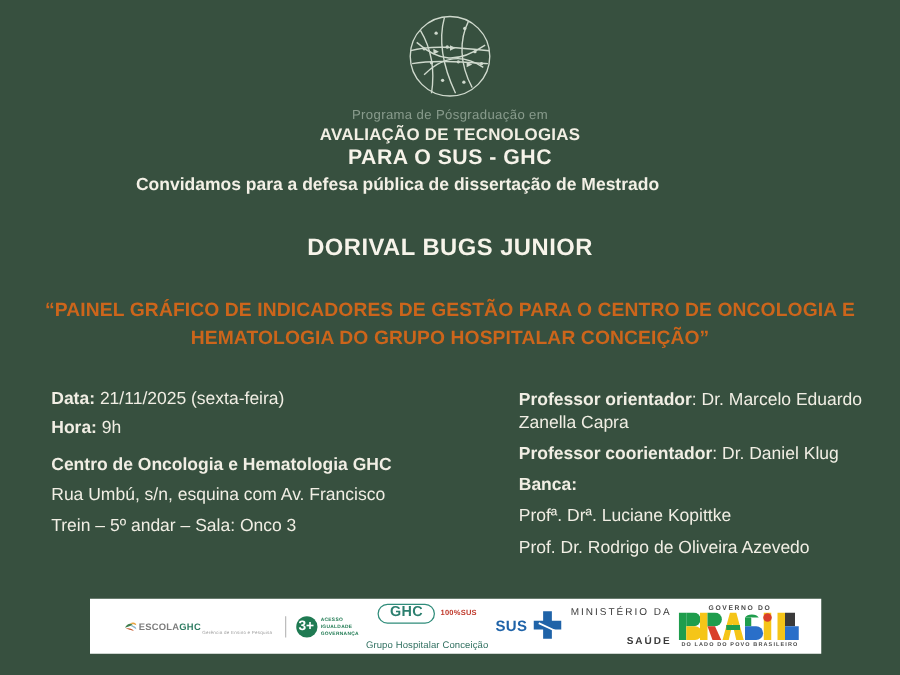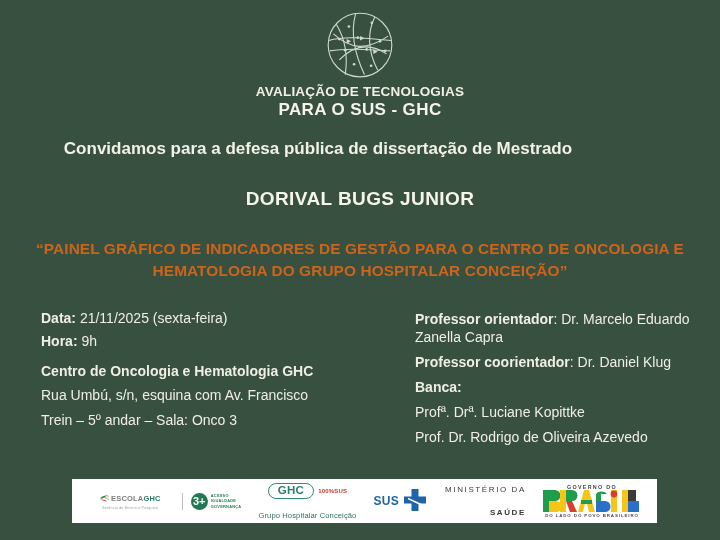--- a/index.html
+++ b/index.html
@@ -32,21 +32,21 @@
   .brand-line-3 {
     margin-top:1px;
     font-size:17px; font-weight:700; letter-spacing:0.4px;
     color:#f6f3e9;
   }
 
   
   .invite {
     position:absolute; top:139px; left:0; width:636px;
     text-align:center;
-    font-size:17px; font-weight:700;
+    font-size:14px; font-weight:700;
     color:#f3f0e6;
   }
 
   
   .candidate {
     position:absolute; top:188px; left:0; width:720px;
     text-align:center;
     font-size:19px; font-weight:700; letter-spacing:0.4px;
     color:#f7f4ea;
   }
@@ -78,21 +78,21 @@
   .footer-band {
     position:absolute; left:72px; top:479px;
     width:585px; height:44px;
     background:#ffffff;
     display:flex; align-items:center; justify-content:space-between;
     padding:0 10px;
   }
   .flogo { display:flex; align-items:center; }
 
   
-  .escola { flex-direction:column; align-items:center; padding-left:16px; }
+  .escola { flex-direction:row; align-items:flex-end; padding-left:16px; }
   .escola-top { display:flex; align-items:center; }
   .escola-name { font-size:7.5px; font-weight:700; letter-spacing:0.2px; }
   .escola-name .esc { color:#7d7d7d; }
   .escola-name .ghc { color:#2f7d63; }
   .escola-sub { font-size:3.6px; color:#9a9a9a; letter-spacing:0.2px; margin-top:1.5px; padding-left:1px; }
 
   
   .tresmais { border-left:1px solid #bdbdbd; padding-left:8px; margin-left:4px; }
   .tm-badge {
     width:17px; height:17px; border-radius:50%;
@@ -158,20 +158,21 @@
         <circle cx="84" cy="58" r="1.8"></circle>
         <circle cx="42" cy="76" r="1.8"></circle>
         <circle cx="65" cy="78" r="1.8"></circle>
       </g>
       <g fill="#cfd9cd">
         <polygon points="50,38 56,41 50,44"></polygon>
         <polygon points="68,56 74,59 68,62"></polygon>
         <polygon points="32,42 38,45 32,48"></polygon>
       </g>
     </svg>
+    <div class="brand-line-1">Programa de Pósgraduação em</div>
     <div class="brand-line-2">AVALIAÇÃO DE TECNOLOGIAS</div>
     <div class="brand-line-3">PARA O SUS - GHC</div>
   </div>
 
   <div class="invite">Convidamos para a defesa pública de dissertação de Mestrado</div>
 
   <div class="candidate">DORIVAL BUGS JUNIOR</div>
 
   <div class="thesis">“PAINEL GRÁFICO DE INDICADORES DE GESTÃO PARA O CENTRO DE ONCOLOGIA E HEMATOLOGIA DO GRUPO HOSPITALAR CONCEIÇÃO”</div>
 

